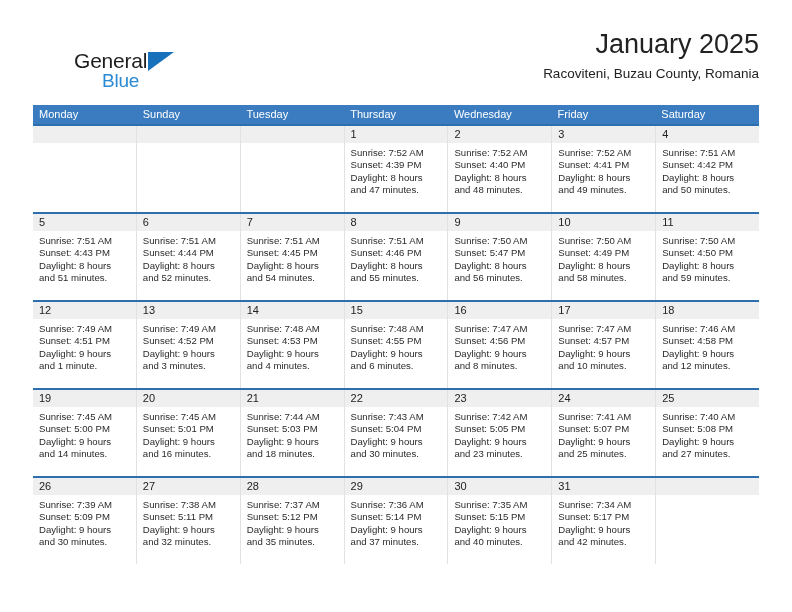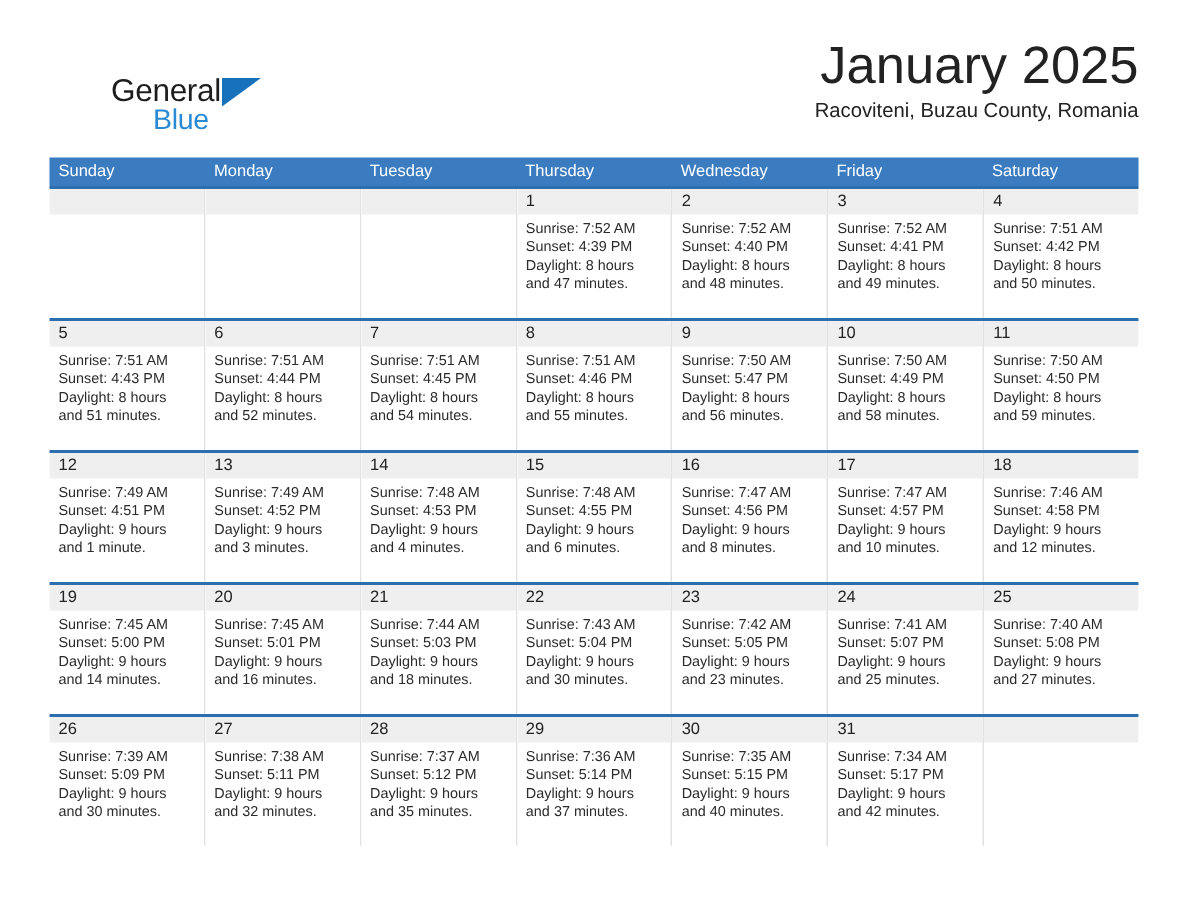--- a/index.html
+++ b/index.html
@@ -64,21 +64,21 @@
     color: #2a8ad4;
   }
 
   .title-block {
     position: absolute;
     right: 0;
     top: 0;
     text-align: right;
   }
   .cal-title {
-    font-size: 35px;
+    font-size: 27px;
     color: #222222;
     line-height: 32px;
     white-space: nowrap;
   }
   .cal-subtitle {
     font-size: 13.5px;
     color: #222222;
     line-height: 20px;
     margin-top: 4px;
     white-space: nowrap;
@@ -162,22 +162,22 @@
 
     <div class="title-block">
       <div class="cal-title">January 2025</div>
       <div class="cal-subtitle">Racoviteni, Buzau County, Romania</div>
     </div>
 
   </div>
 
   <div class="calendar">
     <div class="weekdays">
+      <div class="weekday">Monday</div>
       <div class="weekday">Sunday</div>
-      <div class="weekday">Monday</div>
       <div class="weekday">Tuesday</div>
       <div class="weekday">Thursday</div>
       <div class="weekday">Wednesday</div>
       <div class="weekday">Friday</div>
       <div class="weekday">Saturday</div>
     </div>
 
     <div class="week">
       <div class="day-cell empty">
         <div class="day-num"></div>

